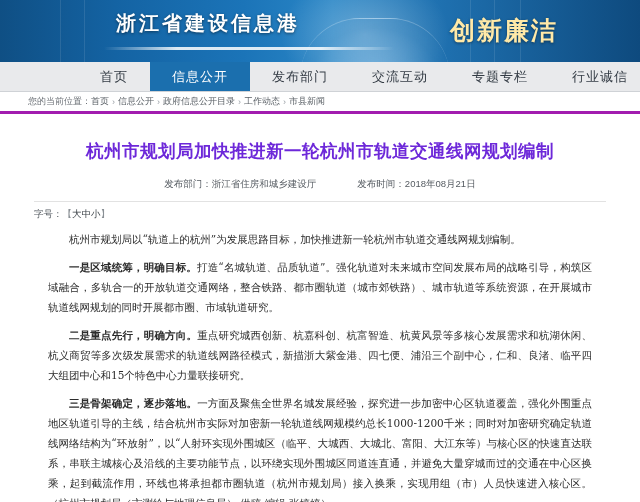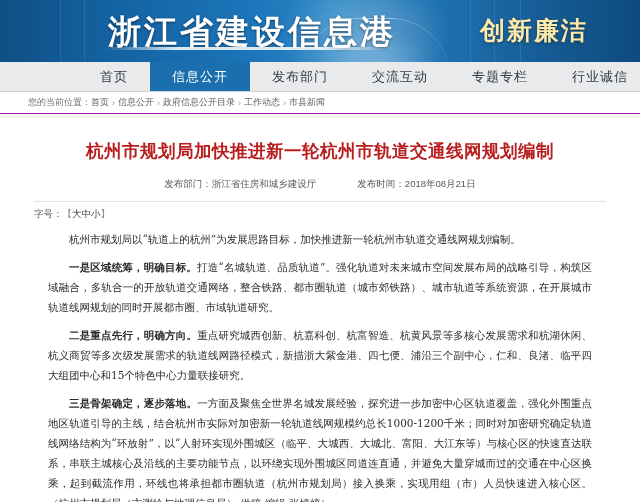--- a/index.html
+++ b/index.html
@@ -36,38 +36,38 @@
   .banner .dome {
     position: absolute;
     left: 300px; top: 18px;
     width: 150px; height: 60px;
     border-radius: 75px 75px 0 0;
     background: radial-gradient(ellipse at 50% 100%, rgba(190,225,250,0.45) 0%, rgba(80,150,200,0.15) 60%, rgba(255,255,255,0) 75%);
     border-top: 1px solid rgba(255,255,255,0.25);
   }
   .banner-title {
     position: absolute;
-    left: 108px; top: 10px;
+    left: 116px; top: 10px;
     font-family: "DejaVu Serif", serif;
     font-weight: bold;
-    font-size: 33px;
+    font-size: 20px;
     letter-spacing: 3px;
     color: #ffffff;
     text-shadow: 0 1px 3px rgba(0,0,0,0.5);
     white-space: nowrap;
   }
   .banner-underline {
     position: absolute;
     left: 104px; top: 47px;
     width: 290px; height: 3px;
     background: linear-gradient(90deg, rgba(255,255,255,0.0), rgba(255,255,255,0.85) 25%, rgba(255,255,255,0.85) 75%, rgba(255,255,255,0.0));
   }
   .banner-slogan {
     position: absolute;
-    right: 52px; top: 14px;
+    right: 82px; top: 14px;
     font-family: "DejaVu Serif", serif;
     font-weight: bold;
     font-size: 25px;
     letter-spacing: 2px;
     color: #ffe9a8;
     text-shadow: 0 1px 3px rgba(0,0,0,0.45);
     white-space: nowrap;
   }
 
   
@@ -94,36 +94,36 @@
   }
 
   
   .crumbbar {
     height: 22px;
     display: flex;
     align-items: center;
     padding: 0 0 0 28px;
     font-size: 9px;
     color: #6b7076;
-    border-bottom: 1px solid #a21caf;
+    border-bottom: 3px solid #a21caf;
     background: #fff;
   }
   .crumbbar .sep { margin: 0 3px; color: #9aa0a6; }
   .crumbbar a { color: #5a6066; text-decoration: none; cursor: pointer; }
 
   
   .article {
     padding: 14px 34px 0 34px;
   }
   .art-title {
     text-align: center;
     font-family: "DejaVu Serif", serif;
     font-weight: bold;
     font-size: 17.5px;
-    color: #b91c1c;
+    color: #6d28d9;
     letter-spacing: 0.5px;
     line-height: 26px;
     margin: 10px 0 14px 0;
   }
   .art-meta {
     display: flex;
     justify-content: center;
     gap: 41px;
     font-size: 9.5px;
     color: #555b61;

